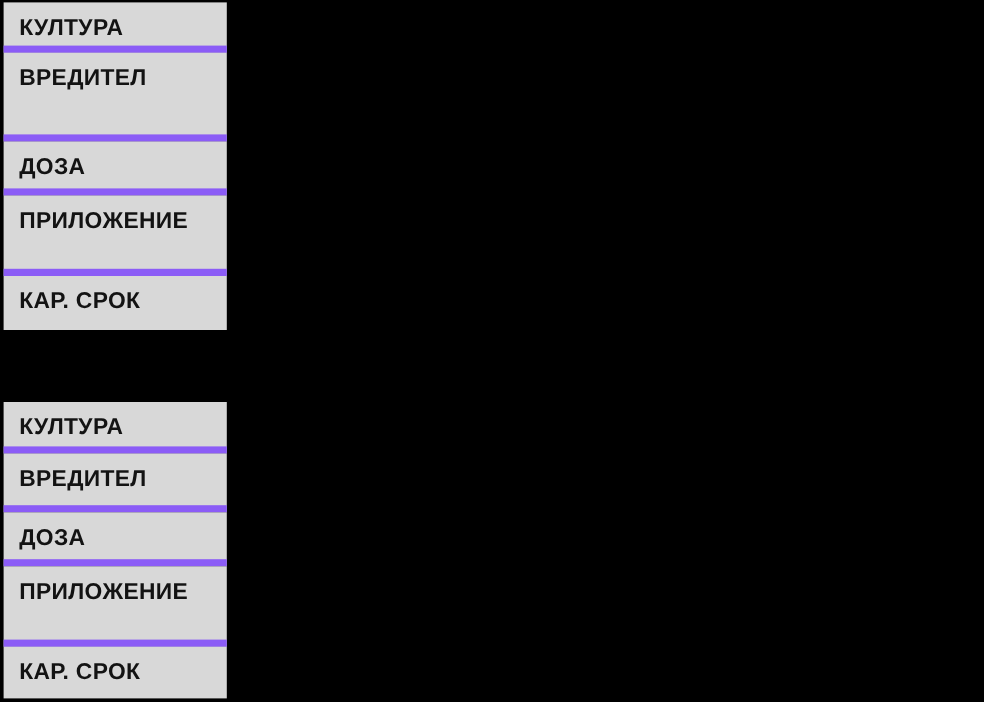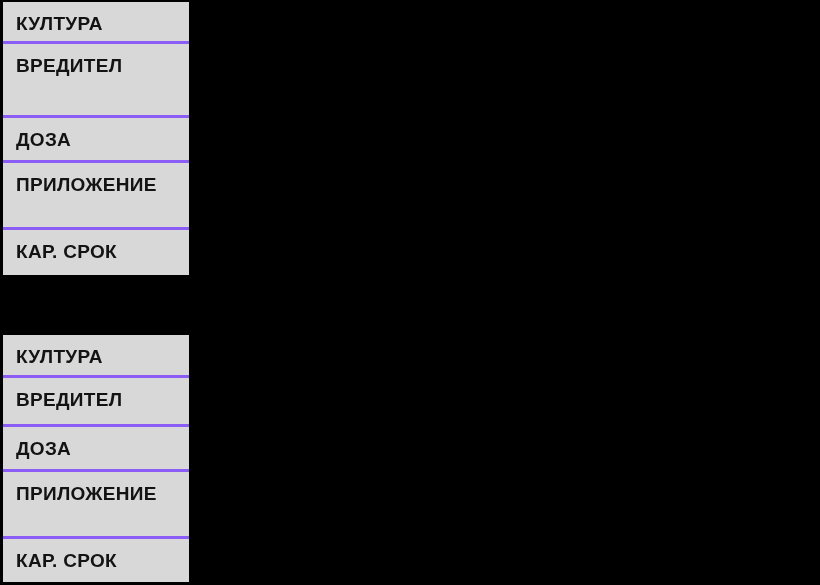--- a/index.html
+++ b/index.html
@@ -27,21 +27,21 @@
     background: #d8d8d8;
     padding: 11px 6px 0 13px;
     font-size: 19px;
     font-weight: bold;
     line-height: 1.15;
     letter-spacing: 0.3px;
     color: #131313;
     overflow: hidden;
   }
   .cell:not(:last-child) {
-    border-bottom: 3px solid #8b5cf6;
+    border-bottom: 6px solid #8b5cf6;
   }
   
   .top .r1 { height: 42px; }
   .top .r2 { height: 74px; }
   .top .r3 { height: 45px; }
   .top .r4 { height: 67px; }
   .top .r5 { height: 45px; }
   
   .bottom .r1 { height: 43px; }
   .bottom .r2 { height: 49px; }

